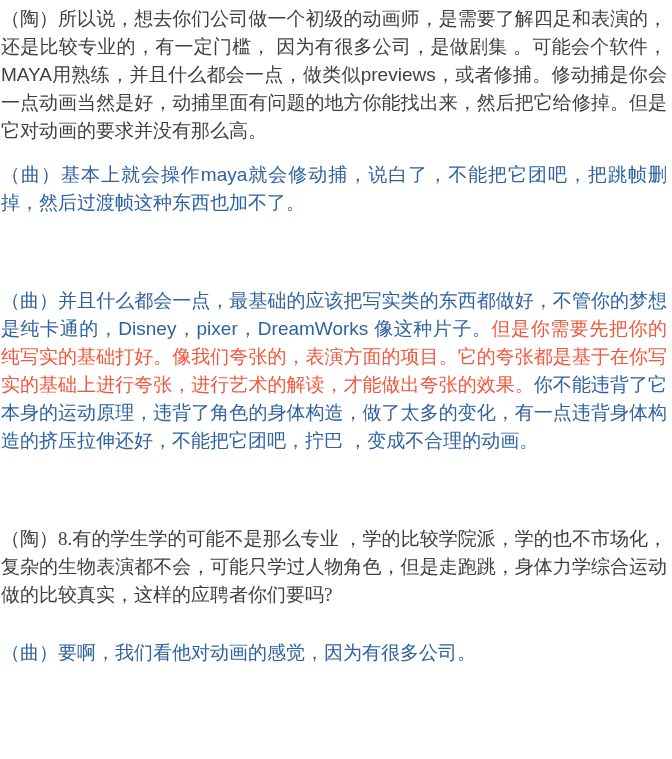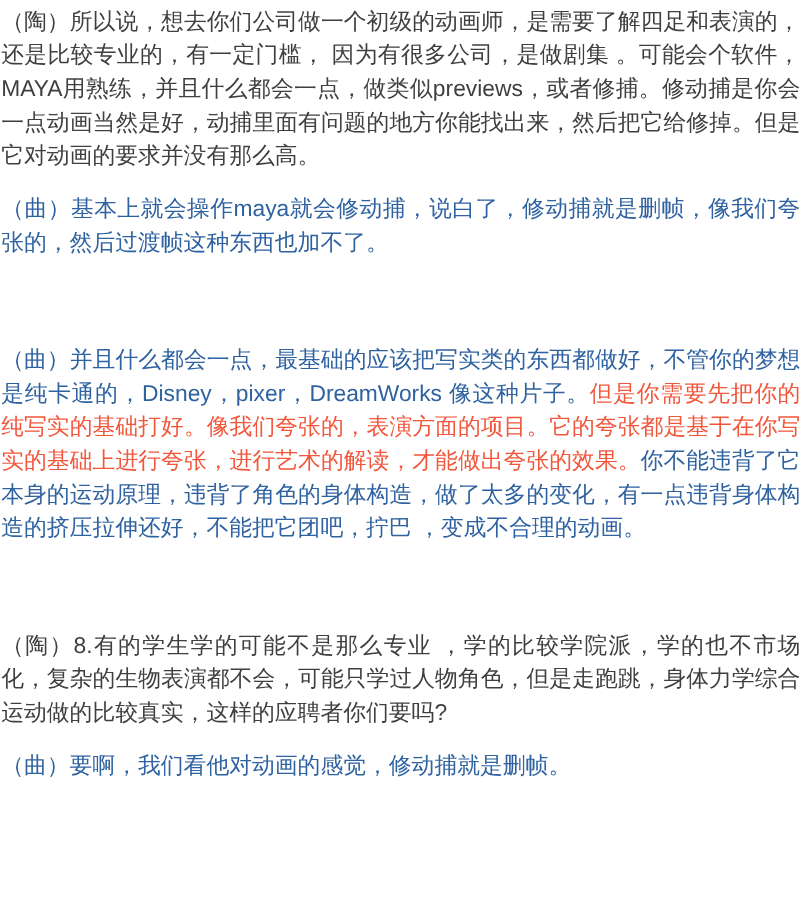--- a/index.html
+++ b/index.html
@@ -26,29 +26,29 @@
     font-size: 19px;
     line-height: 28px;
     text-align: justify;
     word-break: break-all;
     color: var(--c-dark);
   }
   .para {
     margin: 0;
   }
   .gap-small  { margin-bottom: 16px; }
-  .gap-medium { margin-bottom: 16px; }
+  .gap-medium { margin-bottom: 30px; font-family: Liberation Serif, serif; }
   .gap-large  { margin-bottom: 70px; }
   .gap-none   { margin-bottom: 0; }
   .seg-dark { color: var(--c-dark); }
   .seg-blue { color: var(--c-blue); }
   .seg-red  { color: var(--c-red); }
 </style>
 </head>
 <body>
 
 <main class="article">
     <p class="para gap-small"><span class="seg-dark">（陶）所以说，想去你们公司做一个初级的动画师，是需要了解四足和表演的，还是比较专业的，有一定门槛， 因为有很多公司，是做剧集 。可能会个软件，MAYA用熟练，并且什么都会一点，做类似previews，或者修捕。修动捕是你会一点动画当然是好，动捕里面有问题的地方你能找出来，然后把它给修掉。但是它对动画的要求并没有那么高。</span></p>
-    <p class="para gap-large"><span class="seg-blue">（曲）基本上就会操作maya就会修动捕，说白了，修动捕就是删帧，像我们夸张的，然后过渡帧这种东西也加不了。</span></p>
+    <p class="para gap-large"><span class="seg-blue">（曲）基本上就会操作maya就会修动捕，说白了，不能把它团吧，把跳帧删掉，然后过渡帧这种东西也加不了。</span></p>
     <p class="para gap-large"><span class="seg-blue">（曲）并且什么都会一点，最基础的应该把写实类的东西都做好，不管你的梦想是纯卡通的，Disney，pixer，DreamWorks 像这种片子。</span><span class="seg-red">但是你需要先把你的纯写实的基础打好。像我们夸张的，表演方面的项目。它的夸张都是基于在你写实的基础上进行夸张，进行艺术的解读，才能做出夸张的效果。</span><span class="seg-blue">你不能违背了它本身的运动原理，违背了角色的身体构造，做了太多的变化，有一点违背身体构造的挤压拉伸还好，不能把它团吧，拧巴 ，变成不合理的动画。</span></p>
     <p class="para gap-medium"><span class="seg-dark">（陶）8.有的学生学的可能不是那么专业 ，学的比较学院派，学的也不市场化，复杂的生物表演都不会，可能只学过人物角色，但是走跑跳，身体力学综合运动做的比较真实，这样的应聘者你们要吗?</span></p>
-    <p class="para gap-none"><span class="seg-blue">（曲）要啊，我们看他对动画的感觉，修动捕就是删帧。</span></p>
+    <p class="para gap-none"><span class="seg-blue">（曲）要啊，我们看他对动画的感觉，因为有很多公司。</span></p>
   </main>
 
 </body></html>

